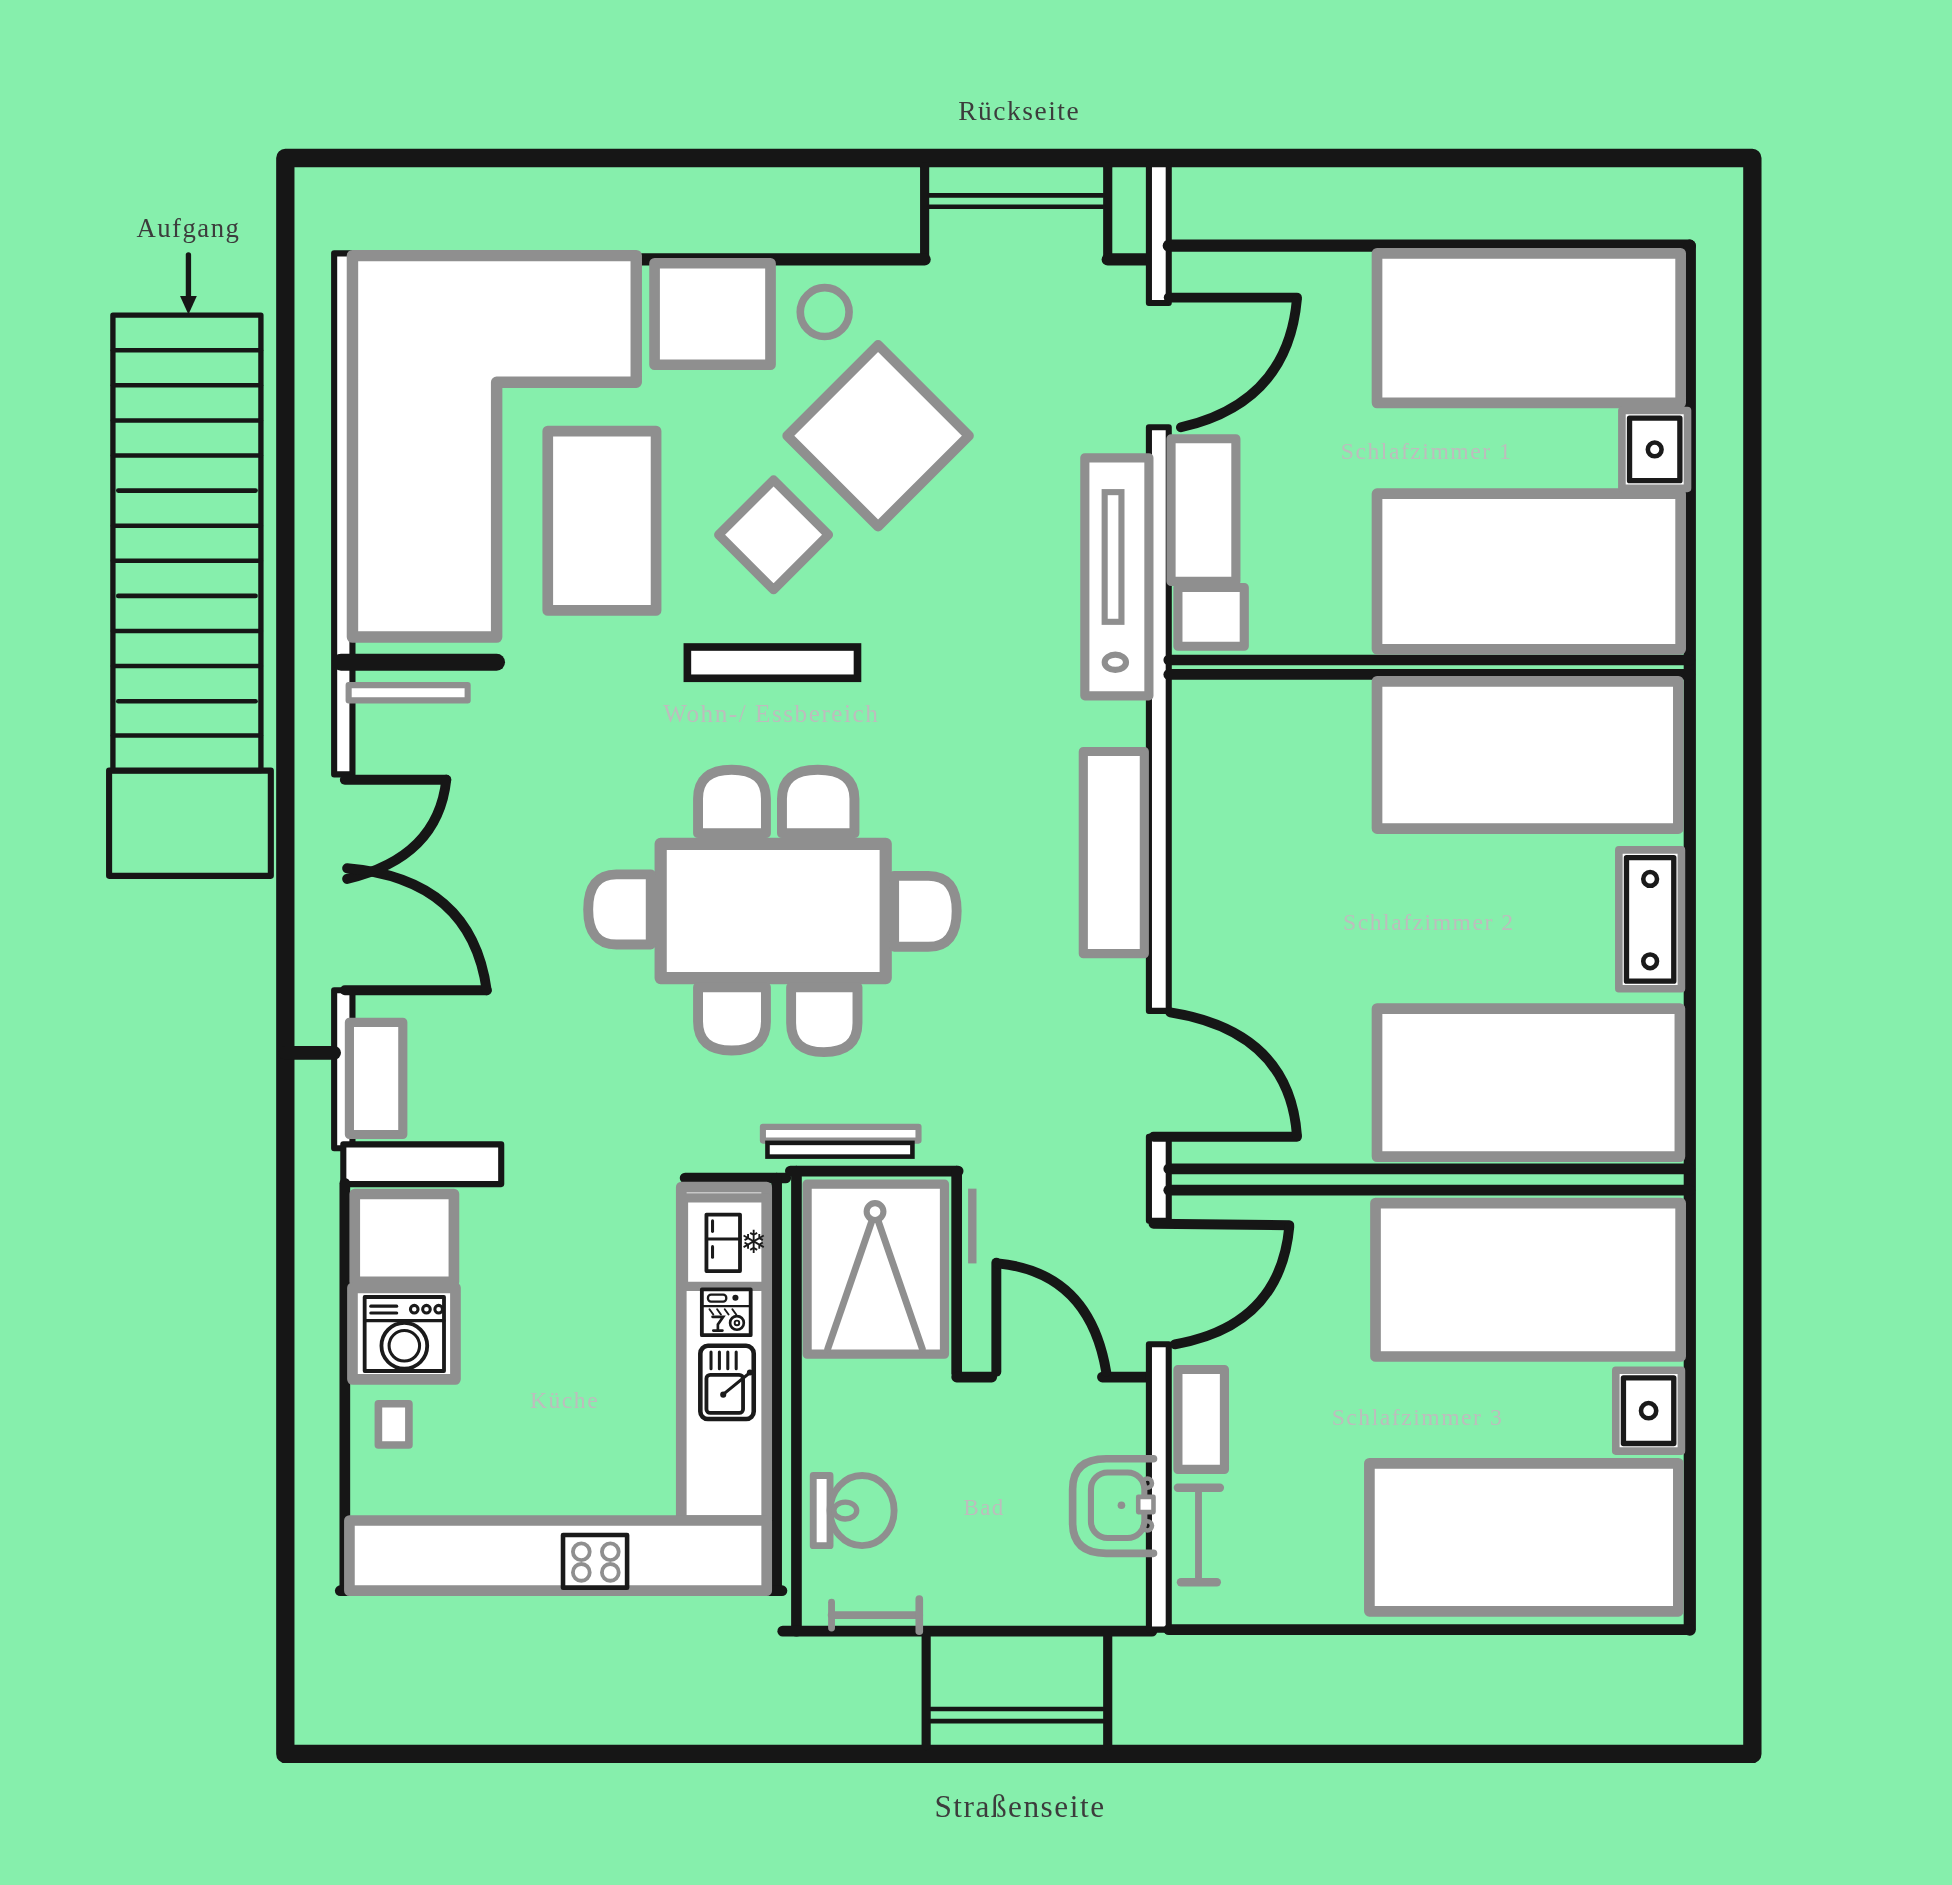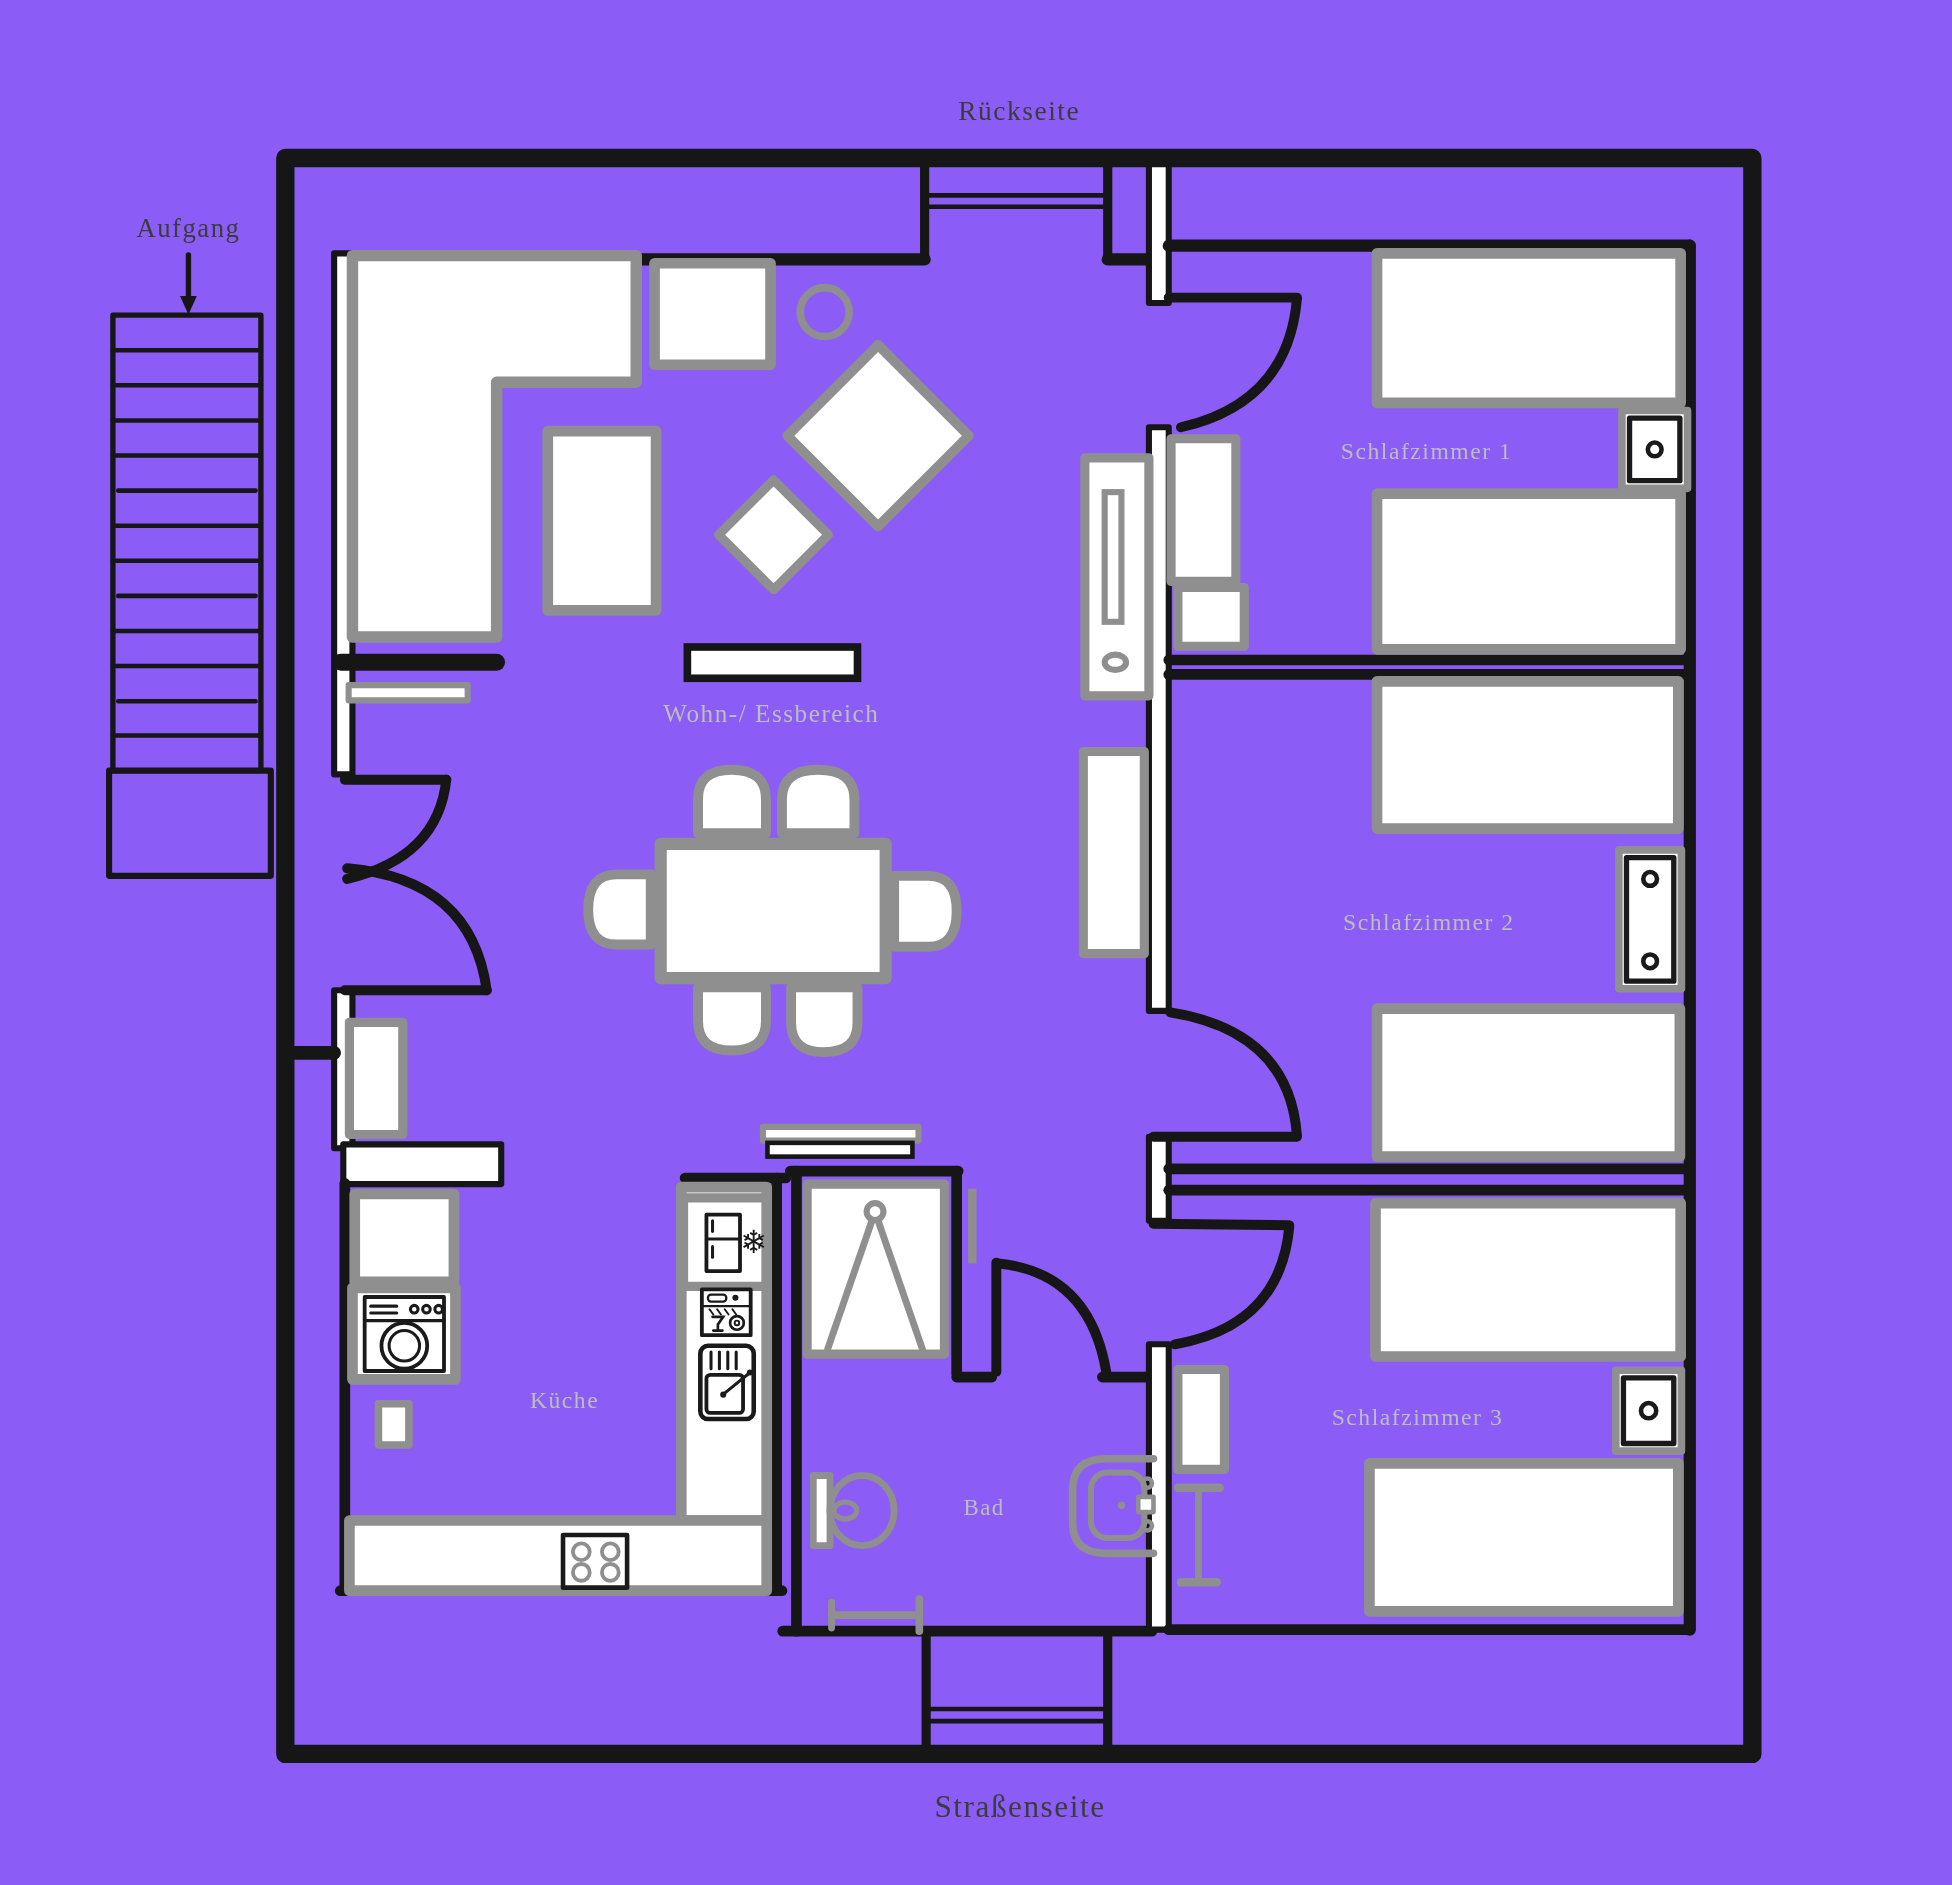--- a/index.html
+++ b/index.html
@@ -1,19 +1,19 @@
 <!DOCTYPE html>
 <html style="--wall: #161616; --furniture: #8f8f8f; --room_label: #bdbdbd; --outside_label: #3c3c3c;font-size:12.2px"><head>
 <meta charset="utf-8">
 <style>
   :root{
     --wall:#161616; --furniture:#8f8f8f; --room_label:#bdbdbd; --outside_label:#3c3c3c;
   }
   html,body{margin:0;padding:0;background:#ffffff;}
-  .page{width:1953px;height:1886px;background:#8b5cf6;}
+  .page{width:1953px;height:1886px;background:#86efac;}
   svg{display:block;}
   svg text{font-family:"Liberation Serif","DejaVu Serif",serif;}
   .room-label{fill:var(--room_label);letter-spacing:2px;}
   .outside-label{fill:var(--outside_label);letter-spacing:2px;}
   .wall{stroke:var(--wall);fill:none;stroke-linecap:round;stroke-linejoin:round;}
   .wallband{stroke:var(--wall);fill:#ffffff;stroke-linejoin:round;}
   .door{stroke:var(--wall);fill:none;stroke-linecap:round;}
   .blk{stroke:var(--wall);fill:#ffffff;}
   .furn{stroke:var(--furniture);fill:#ffffff;stroke-linejoin:round;stroke-linecap:round;}
   .furnline{stroke:var(--furniture);fill:none;stroke-linecap:round;}

